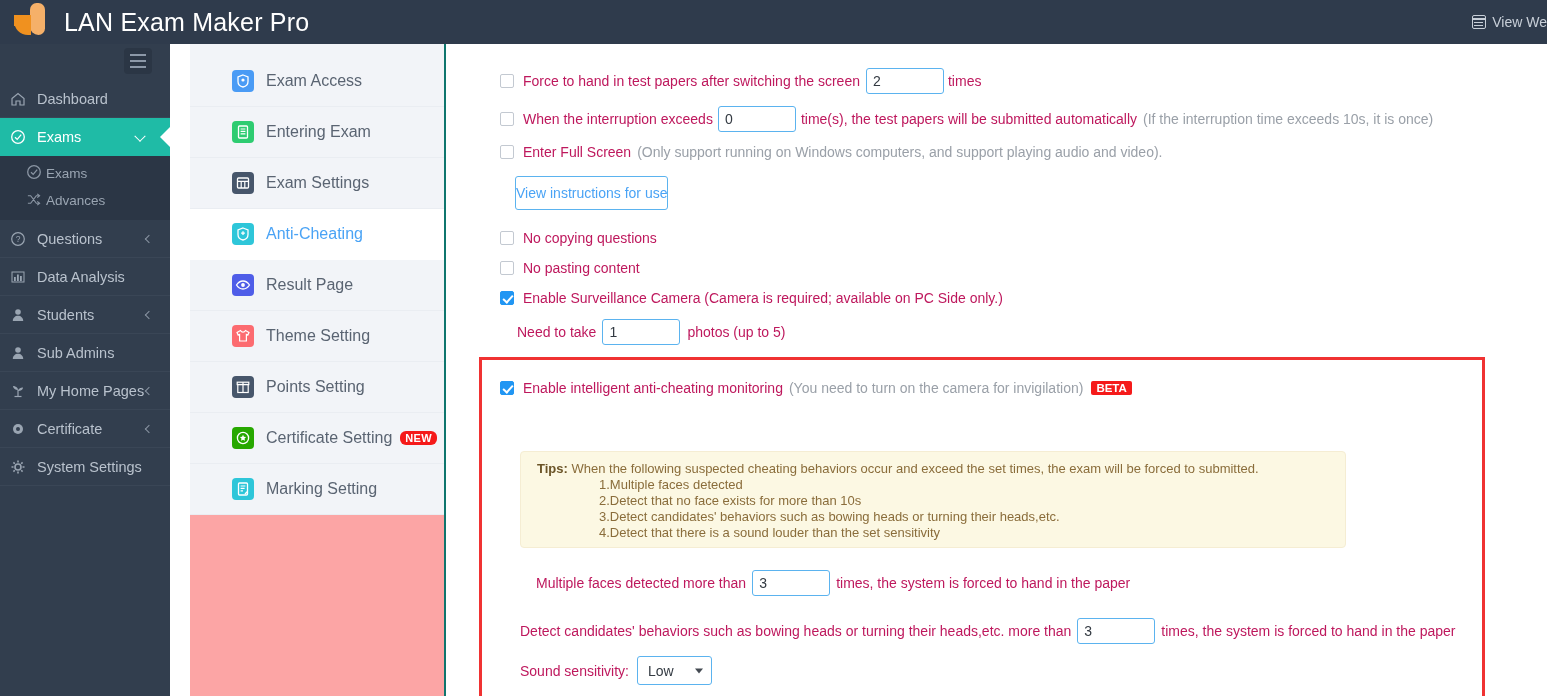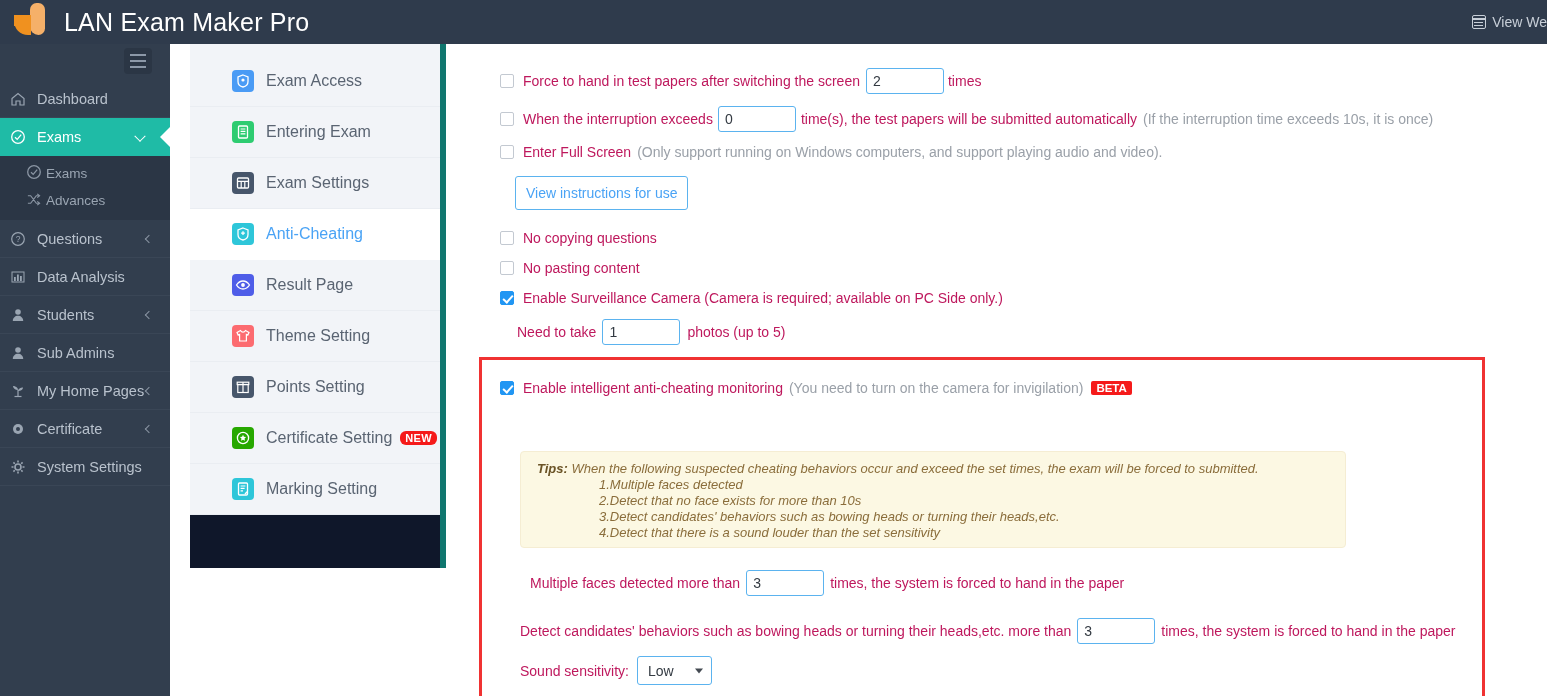--- a/index.html
+++ b/index.html
@@ -119,23 +119,23 @@
   .subnav { background: #2b3645; padding: 4px 0 6px 0; }
   .subnav-item {
     height: 27px; display: flex; align-items: center;
     padding-left: 26px; color: #9aa5b2; font-size: 13.5px; cursor: pointer;
   }
   .subnav-item .sico { width: 20px; color: #8b96a4; flex: none; }
 
   
   #secnav {
     position: absolute; top: 44px; left: 190px;
-    width: 256px; height: 524px;
-    background: #0f172a;
-    border-right: 6px solid #0f766e;
+    width: 256px; height: 652px;
+    background: #fca5a5;
+    border-right: 2px solid #0f766e;
   }
   #secnav .sn-top { height: 12px; background: #f2f4f8; }
   .sn-item {
     height: 51px; display: flex; align-items: center;
     padding-left: 42px; cursor: pointer;
     color: #5a6472; font-size: 16px;
     background: #f2f4f8;
     border-bottom: 1px solid #eaedf2;
   }
   .sn-item.active { background: #ffffff; color: #4aa3f5; border-bottom-color: #ffffff; }
@@ -195,21 +195,21 @@
   .muted { color: #9aa0a8; }
   .lbl { color: #be185d; }
 
   #r1 { position: absolute; left: 53px; top: 24px; }
   #r1 .num-input { width: 78px; margin: 0 4px 0 6px; }
   #r2 { position: absolute; left: 53px; top: 62px; }
   #r2 .num-input { width: 78px; margin: 0 5px 0 5px; }
   #r3 { position: absolute; left: 53px; top: 100px; }
   #btn-instructions {
     position: absolute; left: 68px; top: 132px;
-    height: 34px; padding: 0 10px;
+    height: 34px; padding: 0 0;
     border: 1px solid #5bb3ef; border-radius: 3px;
     background: #fff; color: #4aa3f5; font-size: 14px;
     font-family: "Liberation Sans", sans-serif;
     cursor: pointer; display: flex; align-items: center;
   }
   #r4 { position: absolute; left: 53px; top: 186px; }
   #r5 { position: absolute; left: 53px; top: 216px; }
   #r6 { position: absolute; left: 53px; top: 246px; }
   #r7 { position: absolute; left: 70px; top: 275px; }
   #r7 .num-input { width: 78px; margin: 0 7px 0 6px; }
@@ -226,25 +226,24 @@
     background: #f51a1a; color: #fff; font-size: 11.5px; font-weight: bold;
     padding: 1px 5px; border-radius: 2px; margin-left: 8px;
   }
   #tips {
     position: absolute; left: 38px; top: 91px;
     width: 826px; height: 97px;
     background: #fcf8e3; border: 1px solid #f5edd3;
     border-radius: 4px;
     color: #8a6d3b; font-size: 13px; line-height: 16px;
     padding: 9px 0 0 16px;
-    font-style: italic;
   }
   #tips b { color: #6b5427; }
   #tips .tline { padding-left: 62px; }
-  #rb-r1 { position: absolute; left: 48px; top: 210px; align-items: center; }
+  #rb-r1 { position: absolute; left: 54px; top: 210px; align-items: center; }
   #rb-r1 .num-input { width: 78px; margin: 0 6px; }
   #rb-r2 { position: absolute; left: 38px; top: 258px; }
   #rb-r2 .num-input { width: 78px; margin: 0 6px; }
   #rb-r3 { position: absolute; left: 38px; top: 296px; }
 
   .sel-wrap {
     position: relative; display: inline-block; margin-left: 8px; border-radius: 12px;
   }
   .sel-box {
     border: 1px solid #5bb3ef; border-radius: 3px;

